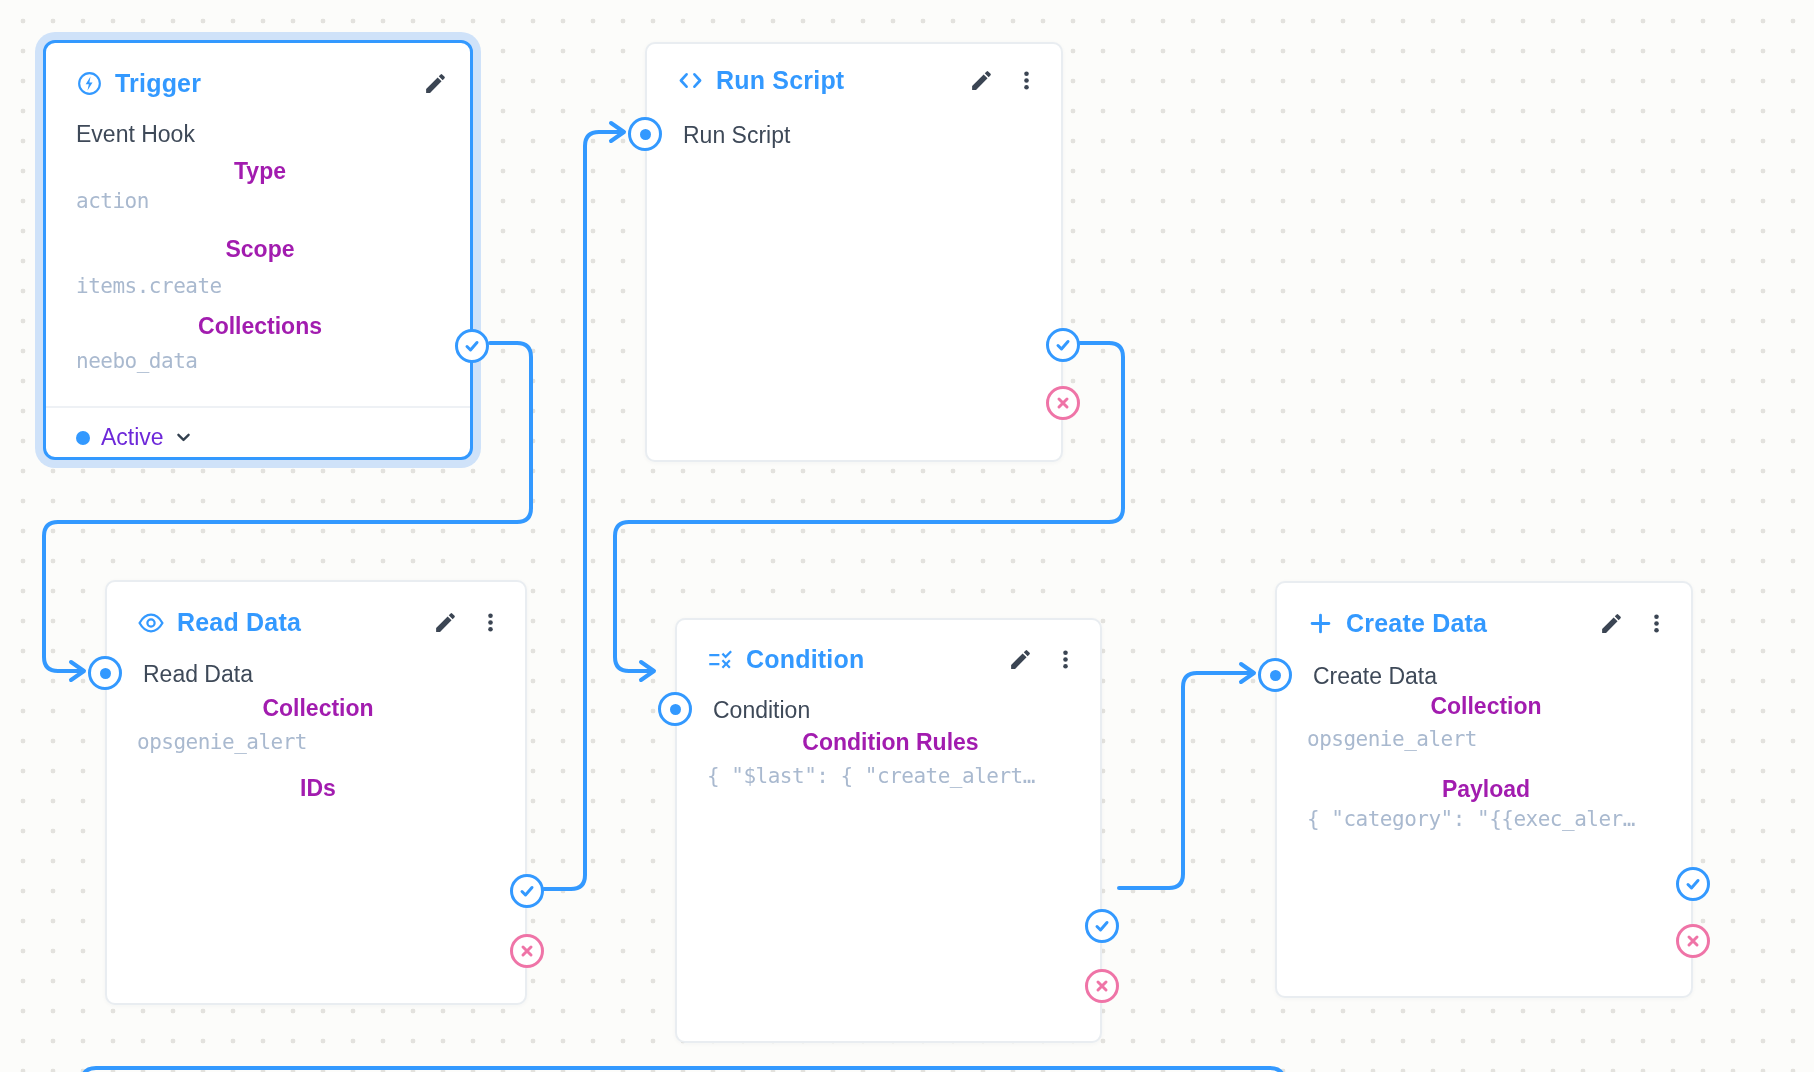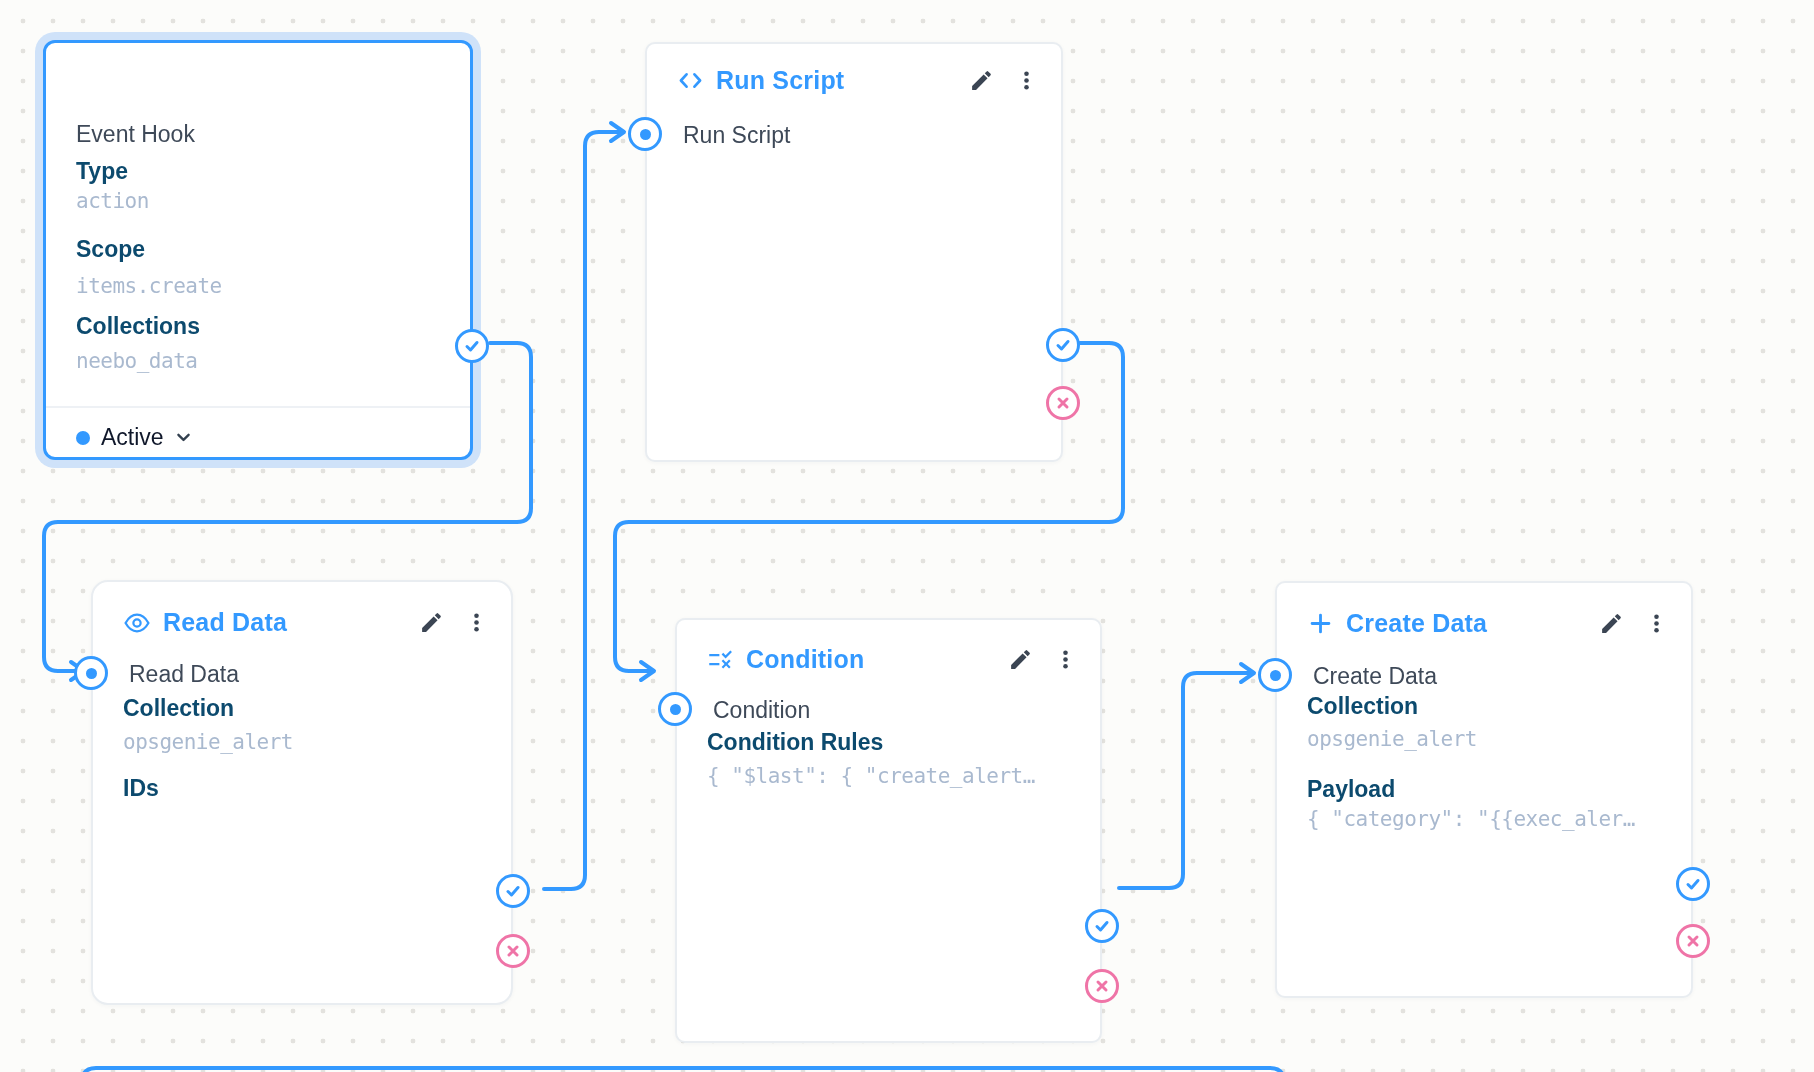--- a/index.html
+++ b/index.html
@@ -22,28 +22,28 @@
     border:3px solid #3399ff; border-radius:12px;
     box-shadow:0 0 0 8px #cfe2f9;
   }
   .hdr { position:absolute; left:30px; right:20px; display:flex; align-items:center; }
   .title { display:flex; align-items:center; gap:12px; color:#3399ff; font-size:25px; font-weight:700; letter-spacing:.2px; }
   .acts { margin-left:auto; display:flex; align-items:center; gap:16px; }
   .iconbtn { background:none; border:none; cursor:pointer; display:flex; align-items:center; padding:2px; }
 
   .row { position:absolute; left:30px; right:26px; line-height:1.15; white-space:nowrap; overflow:hidden; }
   .lbl  { font-size:23px; color:#3e4958; }
-  .bold { font-size:23px; font-weight:700; color:#0c4a6e; }
+  .bold { font-size:23px; font-weight:700; color:#a21caf;text-align:center; }
   .mono { font-family:"DejaVu Sans Mono", monospace; font-size:21px; color:#a9b9cf; letter-spacing:-0.5px; }
   .in-lbl { left:36px; }
 
   .divider { position:absolute; left:0; right:0; height:2px; background:#eef1f5; }
   .active-row { position:absolute; left:30px; display:flex; align-items:center; gap:11px; background:none; border:none; cursor:pointer; }
   .active-dot { width:14px; height:14px; border-radius:50%; background:#3399ff; }
-  .active-txt { font-size:23px; color:#0f172a; }
+  .active-txt { font-size:23px; color:#6d28d9; }
 
   .port {
     position:absolute; width:34px; height:34px; border-radius:50%;
     background:#fff; border:3.5px solid #3399ff; z-index:3;
     display:flex; align-items:center; justify-content:center; cursor:pointer;
   }
   .port.err { border-color:#ef74a7; }
   .port .dot { width:11px; height:11px; border-radius:50%; background:#3399ff; }
   .in  { left:-19px; }
   .out { right:-19px; }
@@ -64,20 +64,36 @@
     <path class="edge" d="M 1080 343 H 1109 Q 1123 343 1123 357 V 508 Q 1123 522 1109 522 H 629 Q 615 522 615 536 V 657 Q 615 671 629 671 H 650"></path>
     <path class="edge" d="M 641 662 L 654 671 L 641 680"></path>
 
     <path class="edge" d="M 1119 888 H 1169 Q 1183 888 1183 874 V 687 Q 1183 673 1197 673 H 1250"></path>
     <path class="edge" d="M 1241 664 L 1254 673 L 1241 682"></path>
 
     <path class="edge" d="M 82 1082 Q 82 1068 96 1068 H 1270 Q 1284 1068 1284 1082"></path>
   </svg>
 
   <div class="node sel" style="left:43px; top:40px; width:430px; height:420px;">
+    <div class="hdr" style="top:26px;">
+      <span class="title">
+        <svg width="27" height="27" viewBox="0 0 24 24">
+          <circle cx="12" cy="12" r="9.2" fill="none" stroke="#3399ff" stroke-width="1.9"></circle>
+          <path d="M12.9 5.8 L8.6 12.7 h2.8 l-1.2 5.5 4.5-7.2 h-2.8 z" fill="#3399ff"></path>
+        </svg>
+        <span>Trigger</span>
+      </span>
+      <span class="acts">
+        <button class="iconbtn">
+          <svg width="25" height="25" viewBox="0 0 24 24">
+            <path fill="#3b4553" d="M3 17.25V21h3.75L17.81 9.94l-3.75-3.75L3 17.25zM20.71 7.04c.39-.39.39-1.02 0-1.41l-2.34-2.34a1 1 0 0 0-1.41 0l-1.83 1.83 3.75 3.75 1.83-1.83z"></path>
+          </svg>
+        </button>
+      </span>
+    </div>
     <div class="row lbl" style="top:78px;">Event Hook</div>
     <div class="row bold" style="top:115px;">Type</div>
     <div class="row bold" style="top:193px;">Scope</div>
     <div class="row mono" style="top:146px;">action</div>
     <div class="row mono" style="top:231px;">items.create</div>
     <div class="row bold" style="top:270px;">Collections</div>
     <div class="row mono" style="top:306px;">neebo_data</div>
     <div class="divider" style="top:363px;"></div>
     <button class="active-row" style="top:381px;">
       <span class="active-dot"></span>
@@ -125,21 +141,21 @@
         <path d="M4 9.5 L7.5 13 L14 5.5" fill="none" stroke="#3399ff" stroke-width="3" stroke-linecap="round" stroke-linejoin="round"></path>
       </svg>
     </div>
     <div class="port out err" style="top:342px;">
       <svg width="18" height="18" viewBox="0 0 18 18">
         <path d="M5 5 L13 13 M13 5 L5 13" fill="none" stroke="#ef74a7" stroke-width="3" stroke-linecap="round"></path>
       </svg>
     </div>
   </div>
 
-  <div class="node" style="left:91px; top:580px; width:422px; height:425px;border-radius:17px;">
+  <div class="node" style="left:105px; top:580px; width:422px; height:425px;">
     <div class="hdr" style="top:26px;">
       <span class="title">
         <svg width="28" height="28" viewBox="0 0 24 24">
           <path d="M2.2 12 C5.2 6.6 8.9 4.9 12 4.9 s6.8 1.7 9.8 7.1 c-3 5.4-6.7 7.1-9.8 7.1 S5.2 17.4 2.2 12 Z" fill="none" stroke="#3399ff" stroke-width="1.9"></path>
           <circle cx="12" cy="12" r="3.1" fill="none" stroke="#3399ff" stroke-width="1.9"></circle>
         </svg>
         <span>Read Data</span>
       </span>
       <span class="acts">
         <button class="iconbtn">

